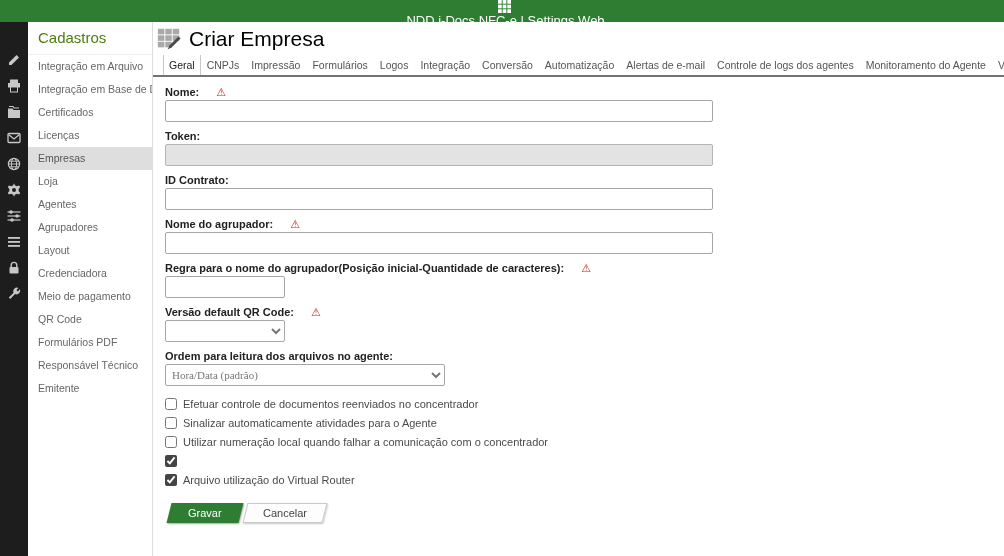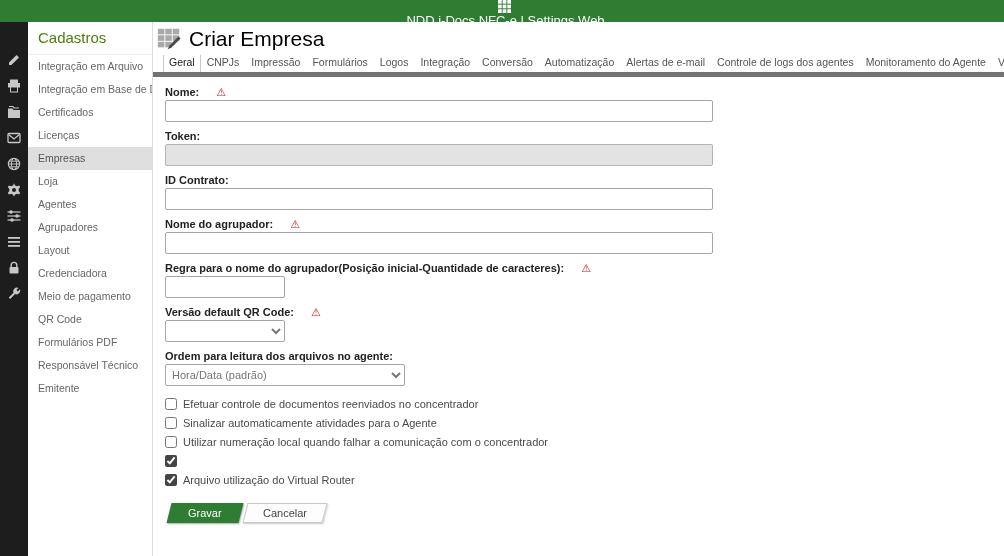--- a/index.html
+++ b/index.html
@@ -32,38 +32,38 @@
   .side-item{height:23px;line-height:23px;padding-left:10px;font-size:10.5px;color:#666;
              cursor:pointer;white-space:nowrap;overflow:hidden;}
   .side-item.selected{background:#dedede;color:#555;}
 
   
   .main{position:absolute;top:22px;left:153px;width:851px;height:534px;background:#fff;}
   .main-header{display:flex;align-items:center;gap:7px;padding:4px 0 3px 3px;height:26px;}
   .header-icon svg{width:26px;height:26px;display:block;}
   .page-title{font-size:21px;color:#000000;font-weight:normal;margin:0;}
 
-  .tabs{display:flex;align-items:flex-end;border-bottom:5px solid #737373;padding:0 4px 0 10px;
+  .tabs{display:flex;align-items:flex-end;border-bottom:2px solid #737373;padding:0 4px 0 10px;
         height:22px;box-sizing:border-box;overflow:hidden;}
   .tab{font-size:10.5px;color:#555;padding:4px 5px 5px;cursor:pointer;white-space:nowrap;
        border:1px solid transparent;border-bottom:none;margin-bottom:-1px;}
   .tab.active{color:#1a1a1a;border-color:#c8c8c8;background:#fff;
               box-shadow:0 1px 0 #fff;}
 
   .form{padding:9px 0 0 12px;font-size:11px;}
   .field{margin-bottom:8px;}
   .field-label{height:13px;line-height:13px;margin-bottom:1px;font-weight:bold;color:#222;
                font-size:11px;display:flex;align-items:center;gap:17px;}
   .warn{color:#cc2222;font-size:11px;font-weight:normal;line-height:13px;}
   .ctrl{height:22px;border:1px solid #a6a6a6;border-radius:2px;box-sizing:border-box;
         font-size:11px;font-family:inherit;padding:0 5px;background:#fff;color:#333;display:block;}
   input.ctrl:disabled{background:#e3e3e3;border-color:#b5b5b5;}
   .ctrl.wide{width:548px;}
   .ctrl.small{width:120px;}
-  .ctrl.medium{width:240px;}
+  .ctrl.medium{width:280px;font-family:Liberation Serif, serif;}
   select.ctrl{color:#777;padding:0 2px;}
 
   .checks{margin-top:6px;}
   .chk-row{display:flex;align-items:center;gap:6px;height:19px;cursor:pointer;color:#4a4a4a;
            font-size:11px;}
   .chk-row input{width:12px;height:12px;margin:0;accent-color:#444;cursor:pointer;}
 
   .buttons{margin-top:14px;display:flex;gap:4px;padding-left:4px;}
   .btn{height:20px;font-size:11px;font-family:inherit;border:none;cursor:pointer;
        transform:skewX(-14deg);display:flex;align-items:center;justify-content:center;padding:0;}

